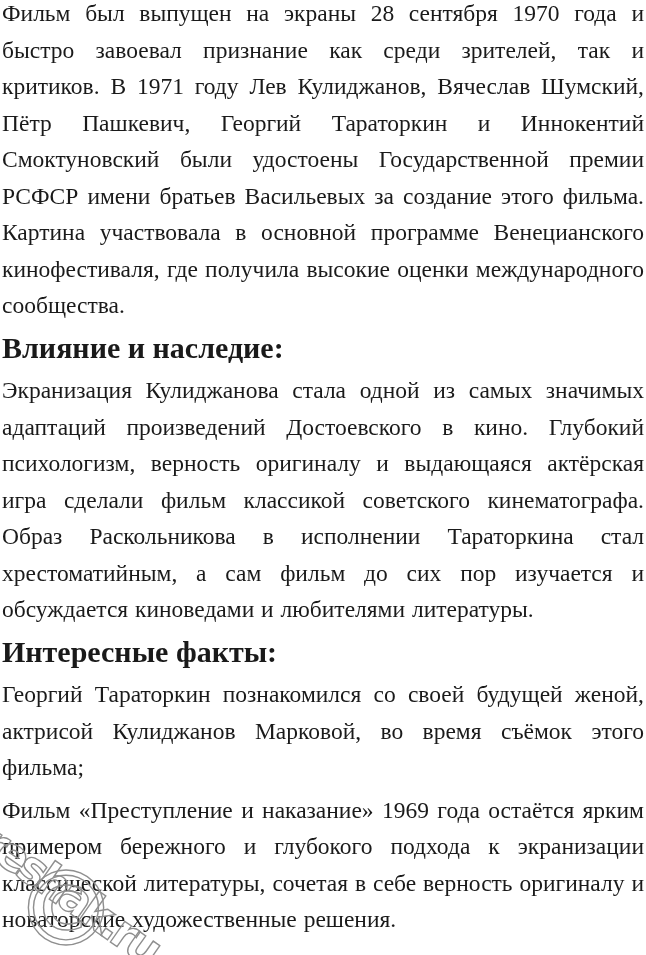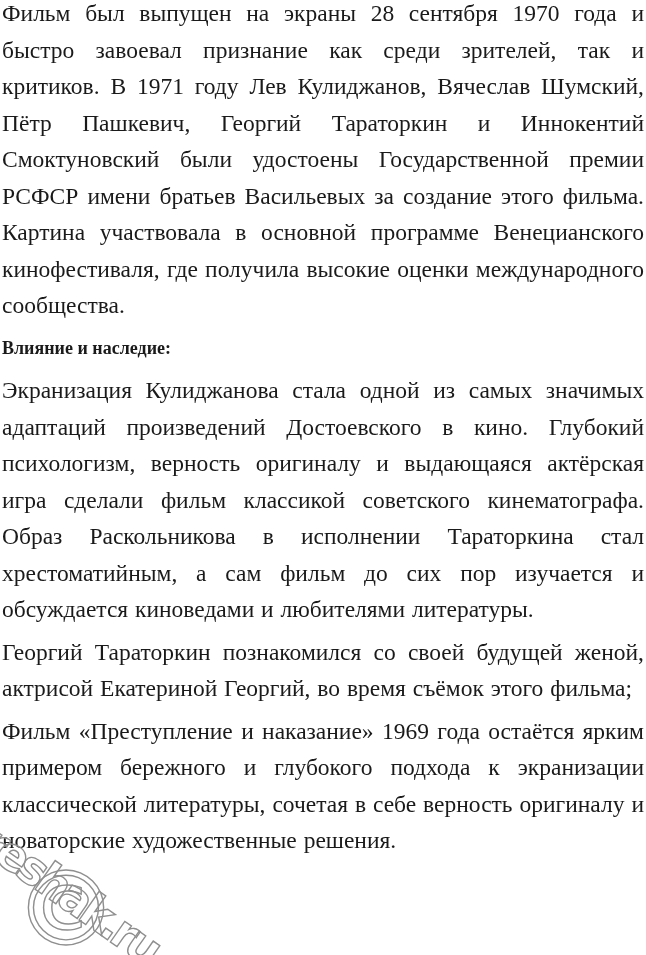--- a/index.html
+++ b/index.html
@@ -24,21 +24,21 @@
     margin-top: -5px;
   }
   .para {
     font-size: 23.5px;
     line-height: 36.5px;
     text-align: justify;
     margin: 0 0 6px 0;
     word-spacing: 1px;
   }
   .heading {
-    font-size: 18px;
+    font-size: 30px;
     line-height: 36.5px;
     font-weight: bold;
     text-align: left;
     margin: 0 0 6px 0;
   }
   
   .watermark {
     position: absolute;
     left: 0;
     top: 820px;
@@ -76,22 +76,23 @@
 <body style="--text-color: #1a1a1a; --wm-color: #8f8f8f; background: rgb(255, 255, 255);">
 
 <div class="page">
 
   <p class="para">Фильм был выпущен на экраны 28 сентября 1970 года и быстро завоевал признание как среди зрителей, так и критиков. В 1971 году Лев Кулиджанов, Вячеслав Шумский, Пётр Пашкевич, Георгий Тараторкин и Иннокентий Смоктуновский были удостоены Государственной премии РСФСР имени братьев Васильевых за создание этого фильма. Картина участвовала в основной программе Венецианского кинофестиваля, где получила высокие оценки международного сообщества.</p>
 
   <h2 class="heading">Влияние и наследие:</h2>
 
   <p class="para">Экранизация Кулиджанова стала одной из самых значимых адаптаций произведений Достоевского в кино. Глубокий психологизм, верность оригиналу и выдающаяся актёрская игра сделали фильм классикой советского кинематографа. Образ Раскольникова в исполнении Тараторкина стал хрестоматийным, а сам фильм до сих пор изучается и обсуждается киноведами и любителями литературы.</p>
 
+  <h2 class="heading">Интересные факты:</h2>
 
-  <p class="para">Георгий Тараторкин познакомился со своей будущей женой, актрисой Екатериной Георгий, во время съёмок этого фильма;</p>
+  <p class="para">Георгий Тараторкин познакомился со своей будущей женой, актрисой Кулиджанов Марковой, во время съёмок этого фильма;</p>
 
 
   <p class="para">Фильм «Преступление и наказание» 1969 года остаётся ярким примером бережного и глубокого подхода к экранизации классической литературы, сочетая в себе верность оригиналу и новаторские художественные решения.</p>
 
   <div class="watermark">
     <span class="wm-copy">©</span>
     <span class="wm-text">reshak.ru</span>
   </div>
 
 </div>

